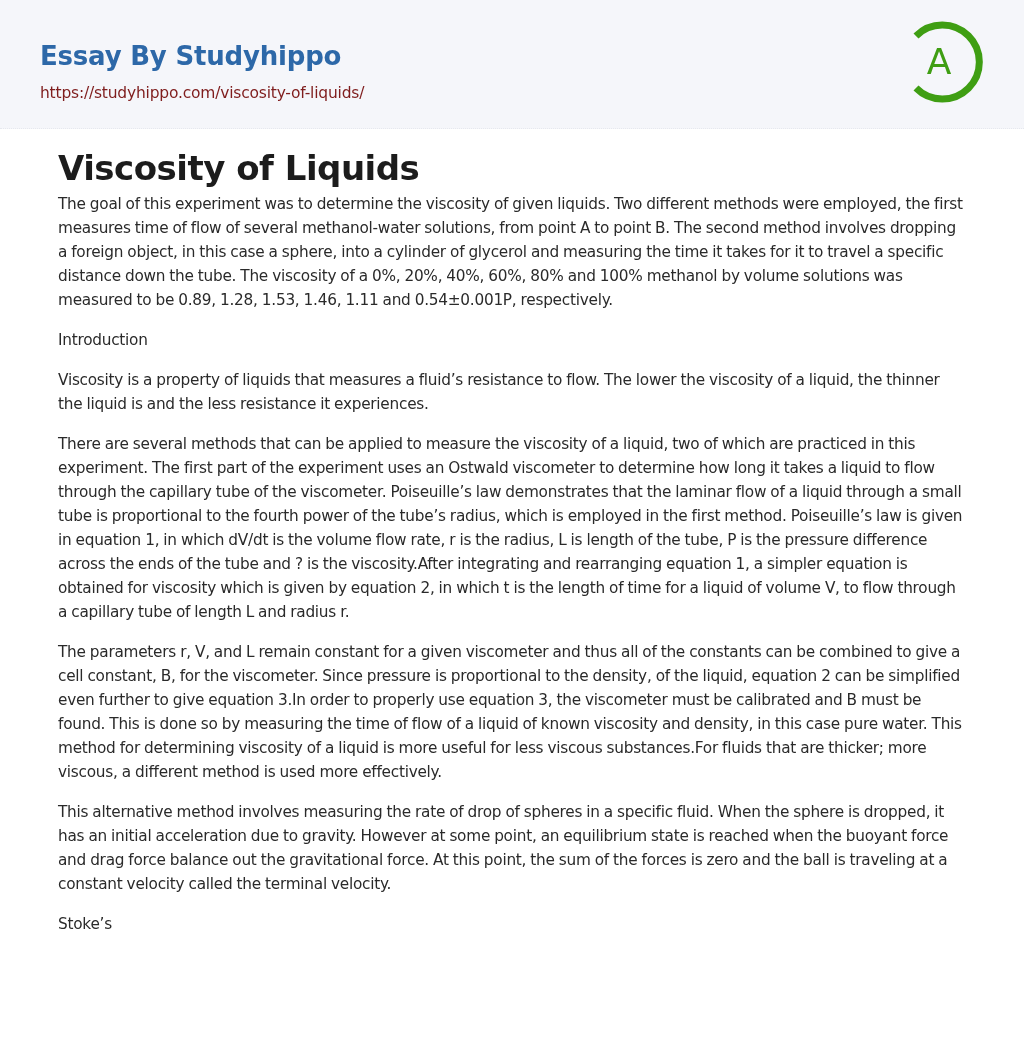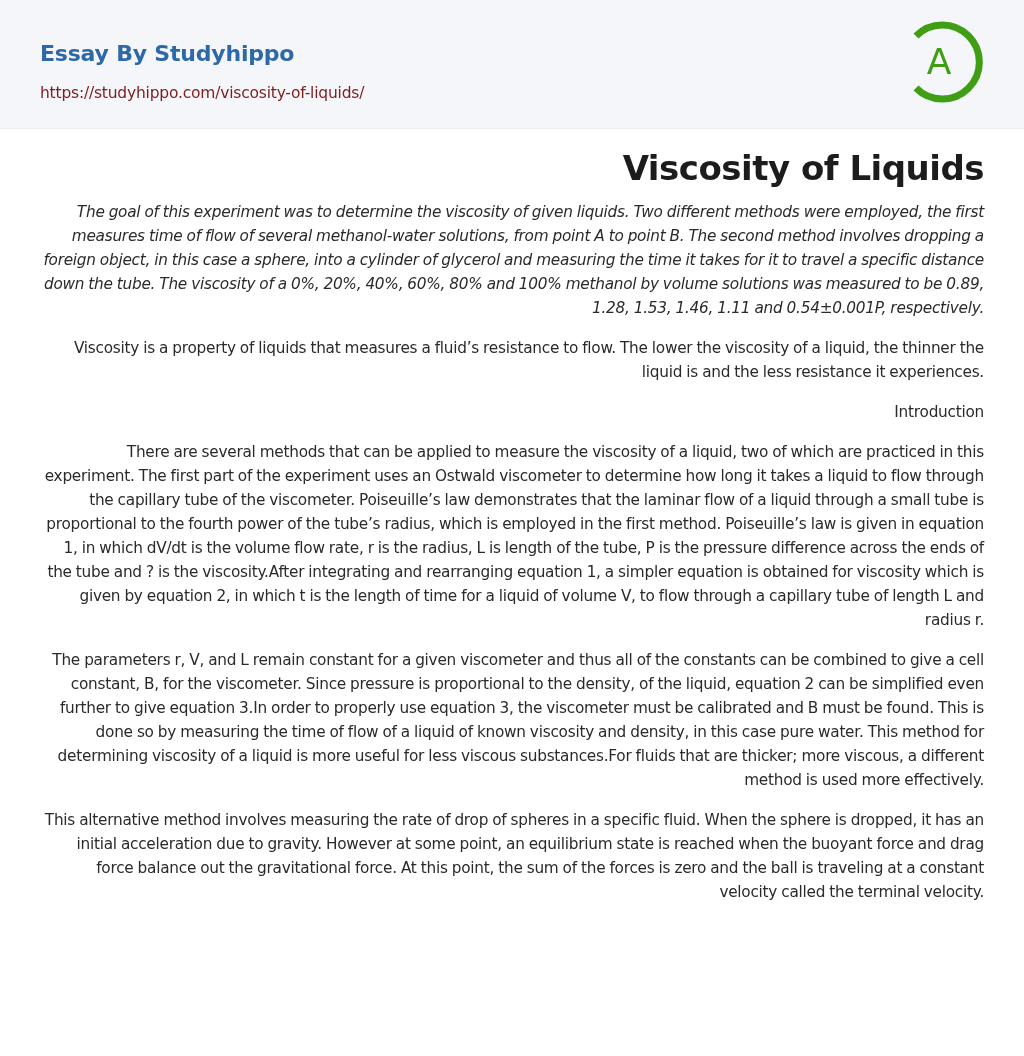--- a/index.html
+++ b/index.html
@@ -11,58 +11,59 @@
     }
     .header {
       position: relative;
       height: 129px;
       background: #f5f6fa;
       border-bottom: 1px dotted #e6e8ee;
       box-sizing: border-box;
     }
     .brand {
       position: absolute; left: 40px; top: 41px;
-      font-size: 22px; font-weight: bold; color: #2d68a8;
+      font-size: 26px; font-weight: bold; color: #2d68a8;
       letter-spacing: -0.2px;
     }
     .url {
       position: absolute; left: 40px; top: 84px;
       font-size: 15.5px; color: #7f1d1d; text-decoration: none;
       letter-spacing: -0.2px;
     }
     .logo {
       position: absolute; left: 908px; top: 18px; width: 80px; height: 88px;
     }
-    .main { padding: 0 40px; text-align: right; }
+    .main { padding: 0 58px; }
     h1 {
       margin: 0; padding-top: 146px; padding-top: 17px;
       font-size: 34px; font-weight: bold; color: #1c1c1c;
       line-height: 44px; letter-spacing: -0.5px;
     }
     p {
       margin: 0 0 16px 0;
       font-size: 15.3px; line-height: 24px;
       letter-spacing: -0.25px;
       word-spacing: -0.5px;
     }
-    p.first { margin-top: 10px; font-style: italic; }
+    p.first { margin-top: 2px; }
   </style>
 </head>
 <body>
 
 <div class="header">
   <div class="brand">Essay By Studyhippo</div>
   <a class="url">https://studyhippo.com/viscosity-of-liquids/</a>
   <svg class="logo" viewBox="0 0 80 88">
     <path d="M 8 18 A 37 37 0 1 1 8 70" fill="none" stroke="#3f9e13" stroke-width="7" stroke-linecap="butt"></path>
     <text x="31" y="56" text-anchor="middle" font-family="DejaVu Sans, sans-serif" font-size="36" font-weight="normal" fill="#3f9e13">A</text>
   </svg>
 </div>
 
 <div class="main">
   <h1>Viscosity of Liquids</h1>
   <p class="first">The goal of this experiment was to determine the viscosity of given liquids. Two different methods were employed, the first measures time of flow of several methanol-water solutions, from point A to point B. The second method involves dropping a foreign object, in this case a sphere, into a cylinder of glycerol and measuring the time it takes for it to travel a specific distance down the tube. The viscosity of a 0%, 20%, 40%, 60%, 80% and 100% methanol by volume solutions was measured to be 0.89, 1.28, 1.53, 1.46, 1.11 and 0.54±0.001P, respectively.</p>
+  <p>Introduction</p>
   <p>Viscosity is a property of liquids that measures a fluid’s resistance to flow. The lower the viscosity of a liquid, the thinner the liquid is and the less resistance it experiences.</p>
-  <p>Introduction</p>
   <p>There are several methods that can be applied to measure the viscosity of a liquid, two of which are practiced in this experiment. The first part of the experiment uses an Ostwald viscometer to determine how long it takes a liquid to flow through the capillary tube of the viscometer. Poiseuille’s law demonstrates that the laminar flow of a liquid through a small tube is proportional to the fourth power of the tube’s radius, which is employed in the first method. Poiseuille’s law is given in equation 1, in which dV/dt is the volume flow rate, r is the radius, L is length of the tube, P is the pressure difference across the ends of the tube and ? is the viscosity.After integrating and rearranging equation 1, a simpler equation is obtained for viscosity which is given by equation 2, in which t is the length of time for a liquid of volume V, to flow through a capillary tube of length L and radius r.</p>
   <p>The parameters r, V, and L remain constant for a given viscometer and thus all of the constants can be combined to give a cell constant, B, for the viscometer. Since pressure is proportional to the density, of the liquid, equation 2 can be simplified even further to give equation 3.In order to properly use equation 3, the viscometer must be calibrated and B must be found. This is done so by measuring the time of flow of a liquid of known viscosity and density, in this case pure water. This method for determining viscosity of a liquid is more useful for less viscous substances.For fluids that are thicker; more viscous, a different method is used more effectively.</p>
   <p>This alternative method involves measuring the rate of drop of spheres in a specific fluid. When the sphere is dropped, it has an initial acceleration due to gravity. However at some point, an equilibrium state is reached when the buoyant force and drag force balance out the gravitational force. At this point, the sum of the forces is zero and the ball is traveling at a constant velocity called the terminal velocity.</p>
+  <p>Stoke’s</p>
 </div>
 
 </body></html>

